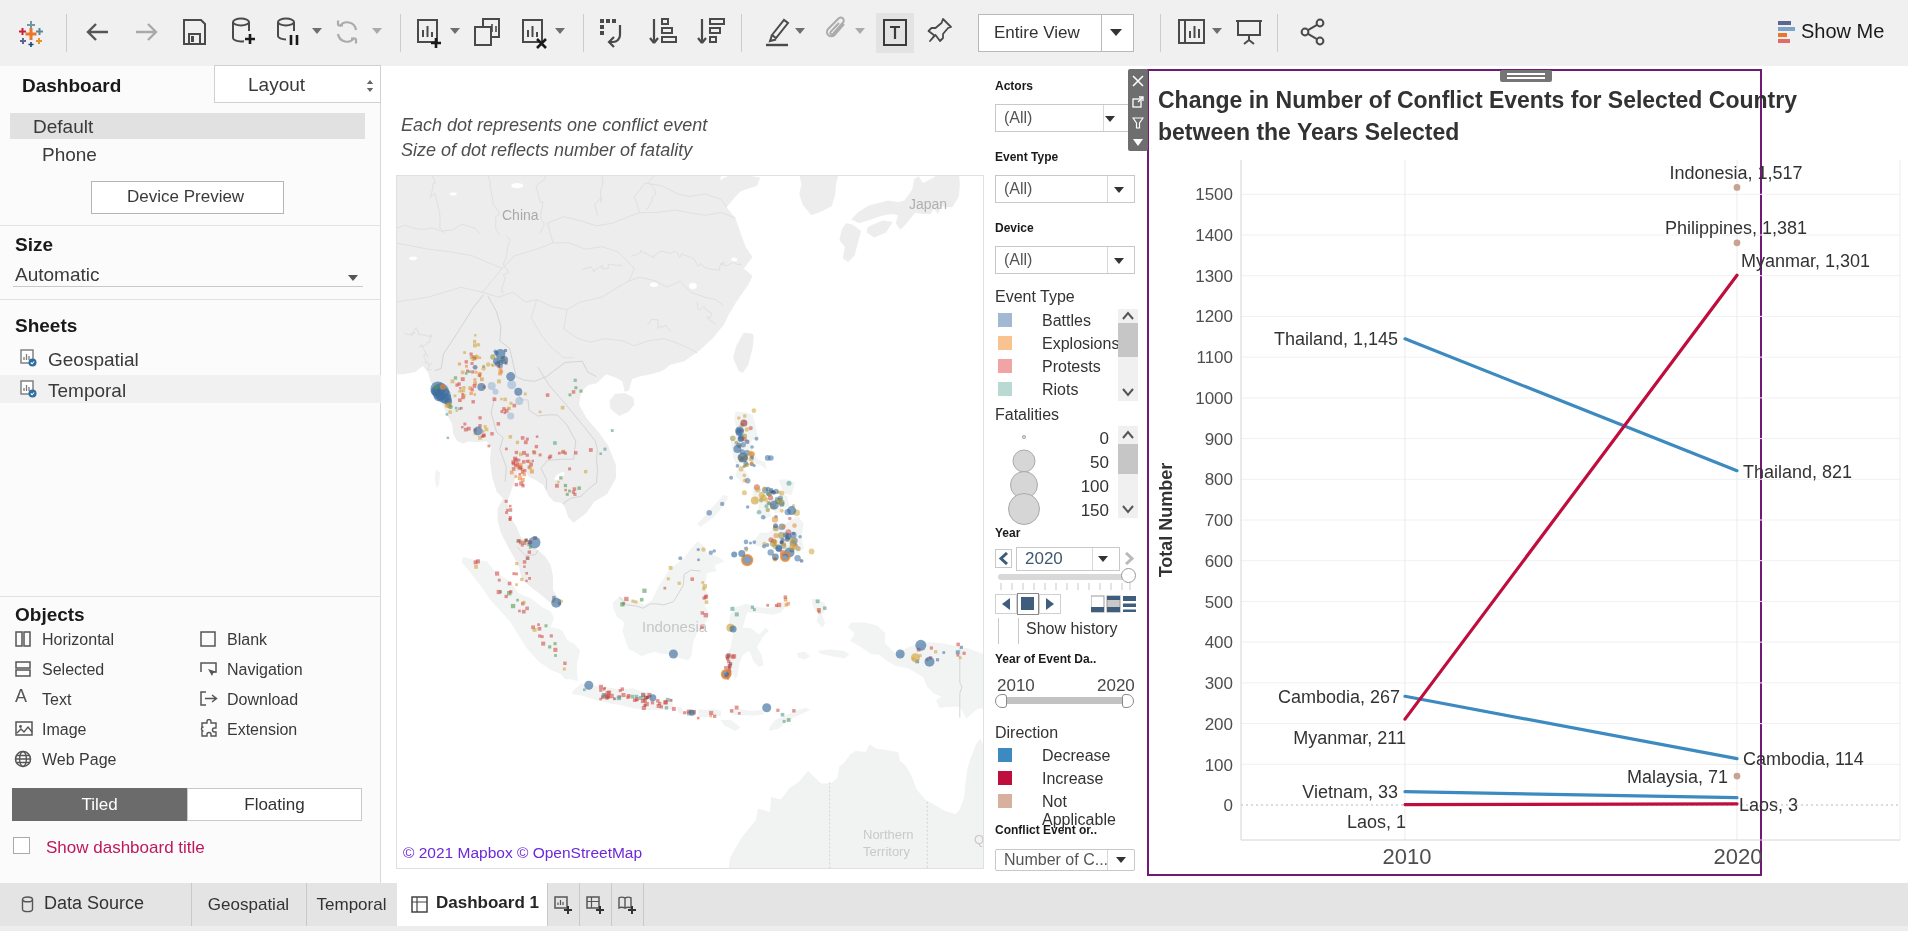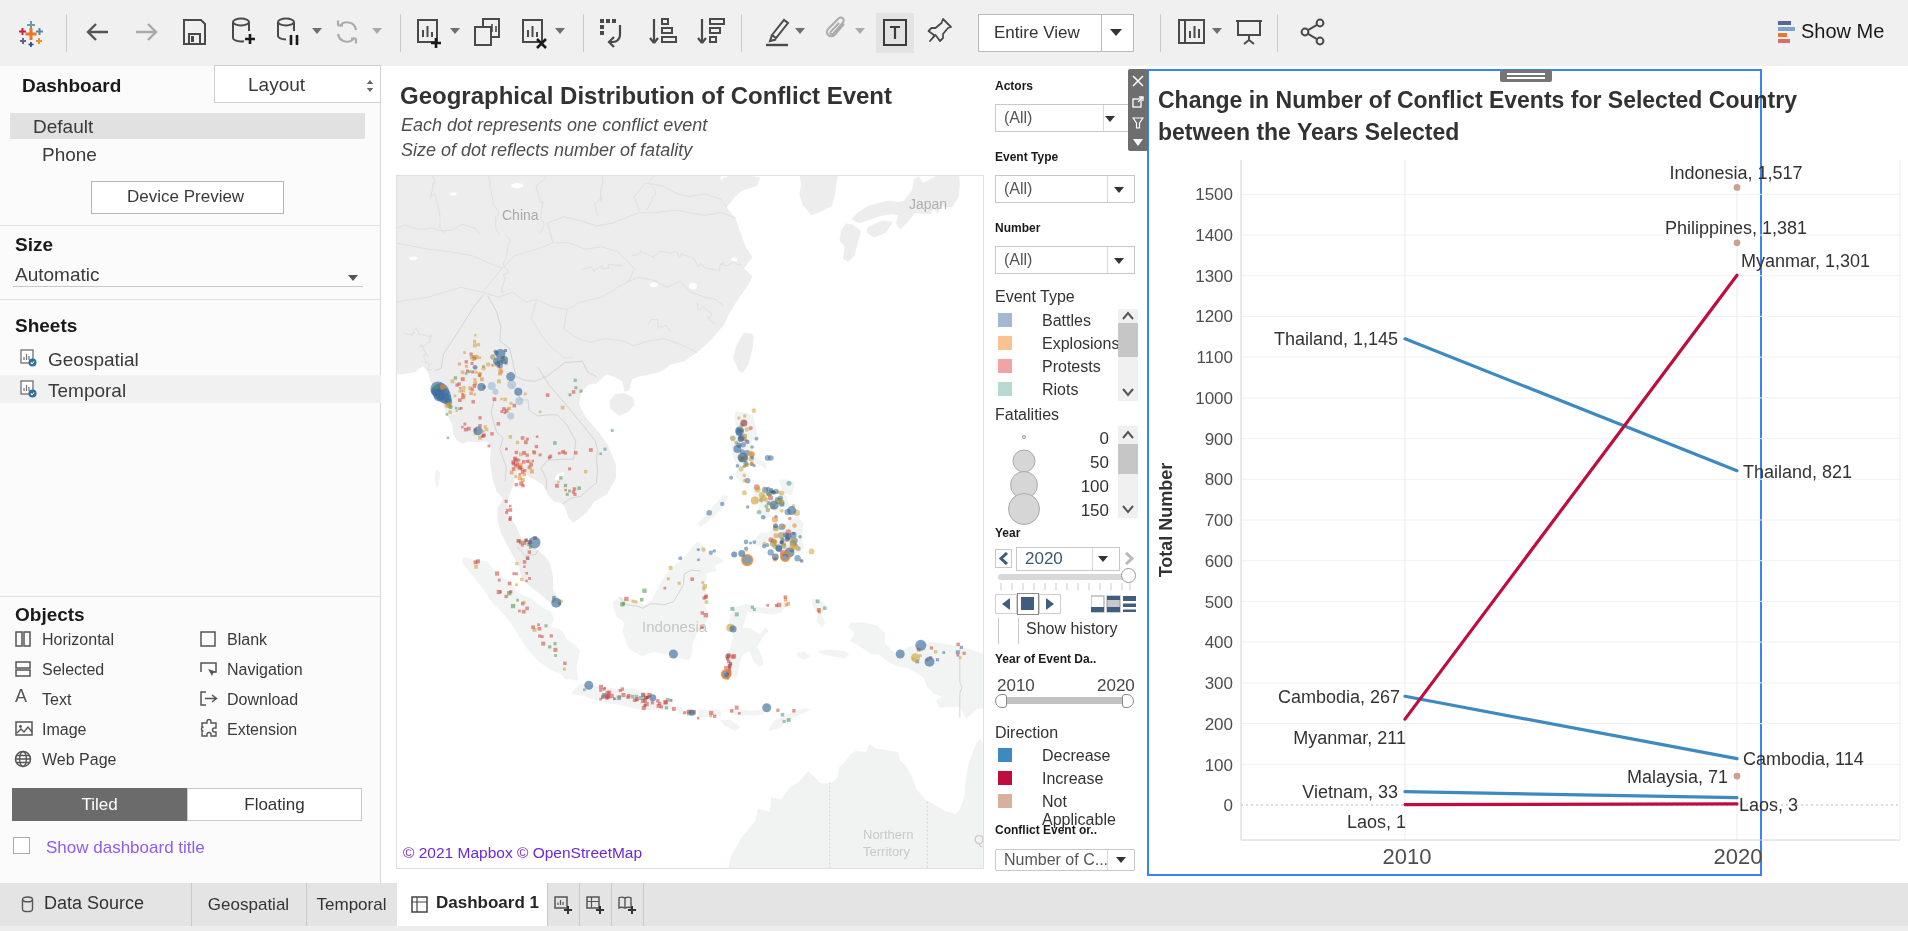--- a/index.html
+++ b/index.html
@@ -273,25 +273,24 @@
   <div class="abs sobj" style="left:227px;top:625px">Download</div>
   <svg class="abs" style="left:200px;top:653px" width="19" height="19" viewBox="0 0 19 19">
       <path d="M7 2.5a2 2 0 0 1 4 0V4h5v5h-1.5a2 2 0 0 0 0 4H16v4h-5v-1.5a2 2 0 0 0-4 0V17H2v-5h1.5a2 2 0 0 1 0-4H2V4h5z" fill="none" stroke="#555" stroke-width="1.4"></path>
     </svg>
   <div class="abs sobj" style="left:227px;top:655px">Extension</div>
 
   <div class="abs" style="left:12px;top:722px;width:175px;height:33px;background:#6b6b6b;color:#fff;font-size:17px;display:flex;align-items:center;justify-content:center">Tiled</div>
   <div class="abs" style="left:187px;top:722px;width:175px;height:33px;background:#fff;border:1px solid #c9c9c9;color:#333;font-size:17px;display:flex;align-items:center;justify-content:center">Floating</div>
 
   <div class="abs" style="left:13px;top:771px;width:17px;height:17px;background:#fff;border:1px solid #a9a9a9"></div>
-  <div class="abs" style="left:46px;top:772px;font-size:17px;color:#8b5cf6">Show dashboard title</div>
+  <div class="abs" style="left:46px;top:772px;font-size:17px;color:#be185d">Show dashboard title</div>
 </div>
 <div id="dash">
   <div id="mappanel" style="position:absolute;left:0;top:0;width:612px;height:817px">
-    <div class="abs" style="left:18px;top:16px;font-size:24px;font-weight:bold;color:#323232">Geographical Distribution of Conflict Event</div>
     <div class="abs" style="left:19px;top:49px;font-size:18px;font-style:italic;color:#4e4e4e">Each dot represents one conflict event</div>
     <div class="abs" style="left:19px;top:74px;font-size:18px;font-style:italic;color:#4e4e4e">Size of dot reflects number of fatality</div>
     <div id="mapbox" class="abs" style="left:14px;top:109px;width:588px;height:694px;border:1px solid #e0e0e0;background:#fff;overflow:hidden">
       <svg class="abs" style="left:0;top:0" width="588" height="694" viewBox="0 0 588 694">
 <rect width="588" height="694" fill="#ffffff"></rect>
 <path d="M-33.9,-20.7 L304.6,-20.7 L311.1,-10.9 L324.1,-1.2 L323.1,4.3 L338.3,-4.0 L354.5,0.2 L363.2,1.5 L360.0,9.7 L343.7,15.2 L337.2,21.9 L329.6,31.3 L338.3,41.9 L344.8,60.3 L349.1,71.9 L355.6,80.9 L346.9,92.4 L355.6,99.9 L351.3,108.7 L339.3,126.1 L331.7,138.4 L327.4,148.1 L315.5,162.6 L302.5,174.6 L287.3,185.3 L273.2,188.8 L267.7,193.5 L262.3,195.9 L253.6,198.2 L242.8,200.6 L235.2,202.9 L231.9,214.6 L227.6,215.8 L225.4,205.3 L218.9,201.8 L209.1,198.2 L199.4,207.6 L191.8,208.8 L184.2,215.8 L182.0,228.5 L189.6,242.3 L201.5,256.1 L211.3,269.7 L218.9,288.9 L218.9,302.3 L210.2,317.9 L197.2,325.7 L189.6,336.8 L176.6,346.7 L171.2,341.2 L167.9,331.3 L164.7,326.8 L157.1,325.7 L151.6,320.2 L146.2,309.0 L139.7,304.6 L132.1,301.2 L127.8,293.4 L123.4,294.5 L120.2,296.7 L116.9,306.8 L110.4,325.7 L112.6,340.1 L119.1,350.0 L123.4,360.0 L129.9,368.7 L139.7,373.1 L148.4,380.8 L153.8,389.6 L156.0,400.5 L156.0,413.6 L161.4,423.5 L160.3,428.9 L151.6,425.6 L143.0,418.0 L133.2,410.4 L124.5,402.7 L122.3,391.8 L118.0,383.0 L110.4,369.8 L103.9,356.7 L100.6,344.5 L100.6,332.4 L106.1,322.4 L99.6,315.7 L95.2,301.2 L93.0,285.5 L94.1,270.8 L89.8,265.2 L80.0,266.3 L72.4,265.2 L65.9,267.4 L60.5,265.2 L56.2,258.3 L55.1,248.1 L50.7,240.0 L46.4,230.8 L42.0,221.6 L37.7,212.3 L33.4,205.3 L31.2,197.1 L25.8,190.0 L18.2,195.9 L12.8,197.1 L6.2,198.2 L-1.4,198.2 L-33.9,195.9 Z" fill="#ededee"></path>
 <path d="M387.1,-27.7 L388.2,-12.3 L393.6,-6.7 L402.3,-1.2 L404.4,8.4 L402.3,17.9 L405.5,28.6 L414.2,39.3 L425.1,35.3 L434.8,30.0 L438.1,19.2 L439.2,7.0 L443.5,-9.5 L447.8,-27.7 Z" fill="#ededee"></path>
 <path d="M442.4,64.2 L444.6,53.8 L448.9,47.2 L455.4,48.5 L464.1,55.1 L460.9,66.8 L457.6,79.6 L451.1,86.0 L445.7,82.2 L447.8,70.7 Z" fill="#ededee"></path>
 <path d="M469.5,56.4 L477.1,61.6 L489.1,56.4 L495.6,45.9 L485.8,44.6 L476.0,48.5 L470.6,51.2 Z" fill="#ededee"></path>
 <path d="M454.3,43.3 L461.9,47.2 L470.6,44.6 L478.2,41.9 L486.9,39.3 L495.6,38.0 L501.0,39.3 L498.8,47.2 L503.2,53.8 L508.6,48.5 L515.1,40.6 L518.4,36.6 L524.9,38.0 L533.6,38.0 L536.8,32.6 L541.1,38.0 L544.4,30.0 L549.8,31.3 L555.3,31.3 L558.5,26.0 L561.8,20.6 L562.8,9.7 L561.8,-6.7 L546.6,-6.7 L536.8,1.5 L526.0,7.0 L521.6,0.2 L517.3,2.9 L515.1,13.8 L507.5,24.6 L501.0,26.0 L491.2,24.6 L480.4,27.3 L470.6,30.0 L460.9,36.6 Z" fill="#ededee"></path>
@@ -1002,21 +1001,21 @@
         <span style="position:absolute;left:8px;top:4px">(All)</span>
         <i style="position:absolute;right:24px;top:0;width:1px;height:26px;background:#d8d8d8"></i>
       </div>
     <div class="caret" style="left:115px;top:50px;border-top-color:#333"></div>
     <div class="abs fhead" style="left:5px;top:84px">Event Type</div>
     <div class="fsel" style="left:5px;top:109px;width:140px">
         <span style="position:absolute;left:8px;top:4px">(All)</span>
         <i style="position:absolute;right:26px;top:0;width:1px;height:26px;background:#d8d8d8"></i>
       </div>
     <div class="caret" style="left:124px;top:121px;border-top-color:#333"></div>
-    <div class="abs fhead" style="left:5px;top:155px">Number</div>
+    <div class="abs fhead" style="left:5px;top:155px">Device</div>
     <div class="fsel" style="left:5px;top:180px;width:140px">
         <span style="position:absolute;left:8px;top:4px">(All)</span>
         <i style="position:absolute;right:26px;top:0;width:1px;height:26px;background:#d8d8d8"></i>
       </div>
     <div class="caret" style="left:124px;top:192px;border-top-color:#333"></div>
     <div class="abs fheadr" style="left:5px;top:222px">Event Type</div>
     <div class="chip" style="left:8px;top:247px;background:#a3b8d3"></div>
     <div class="leglab" style="left:30px;top:246px">Battles</div>
     <div class="chip" style="left:8px;top:270px;background:#f8c390"></div>
     <div class="leglab" style="left:30px;top:269px">Explosions/..</div>
@@ -1118,21 +1117,21 @@
     <div class="chip" style="left:8px;top:728px;background:#d7b09e"></div>
     <div class="leglab" style="left:30px;top:727px">Not Applicable</div>
 
     <div class="abs fhead" style="left:5px;top:757px">Conflict Event or..</div>
     <div class="fsel" style="left:5px;top:783px;width:140px;height:22px;border-radius:2px">
         <span style="position:absolute;left:8px;top:1px">Number of C...</span>
         <i style="position:absolute;right:26px;top:0;width:1px;height:20px;background:#d8d8d8"></i>
       </div>
     <div class="caret" style="left:126px;top:791px;border-top-color:#333"></div>
   </div>
-  <div id="chartpanel" style="position:absolute;left:765px;top:3px;width:615px;height:807px;border:2px solid #3b82f6;background:#fff">
+  <div id="chartpanel" style="position:absolute;left:765px;top:3px;width:615px;height:807px;border:2px solid #701a75;background:#fff">
     <div class="abs" style="left:9px;top:13px;font-size:23px;font-weight:bold;color:#323232;line-height:32px;width:680px">Change in Number of Conflict Events for Selected Country between the Years Selected</div>
     <svg class="abs" style="left:0;top:0" width="755" height="803" viewBox="0 0 755 803">
 
       <g stroke="#f0f0f0" stroke-width="1">
         <line x1="92" y1="123.3" x2="751" y2="123.3"></line>
           <line x1="92" y1="164" x2="751" y2="164"></line>
         <line x1="92" y1="204.7" x2="751" y2="204.7"></line>
           <line x1="92" y1="245.4" x2="751" y2="245.4"></line>
         <line x1="92" y1="286.1" x2="751" y2="286.1"></line>
           <line x1="92" y1="326.9" x2="751" y2="326.9"></line>

